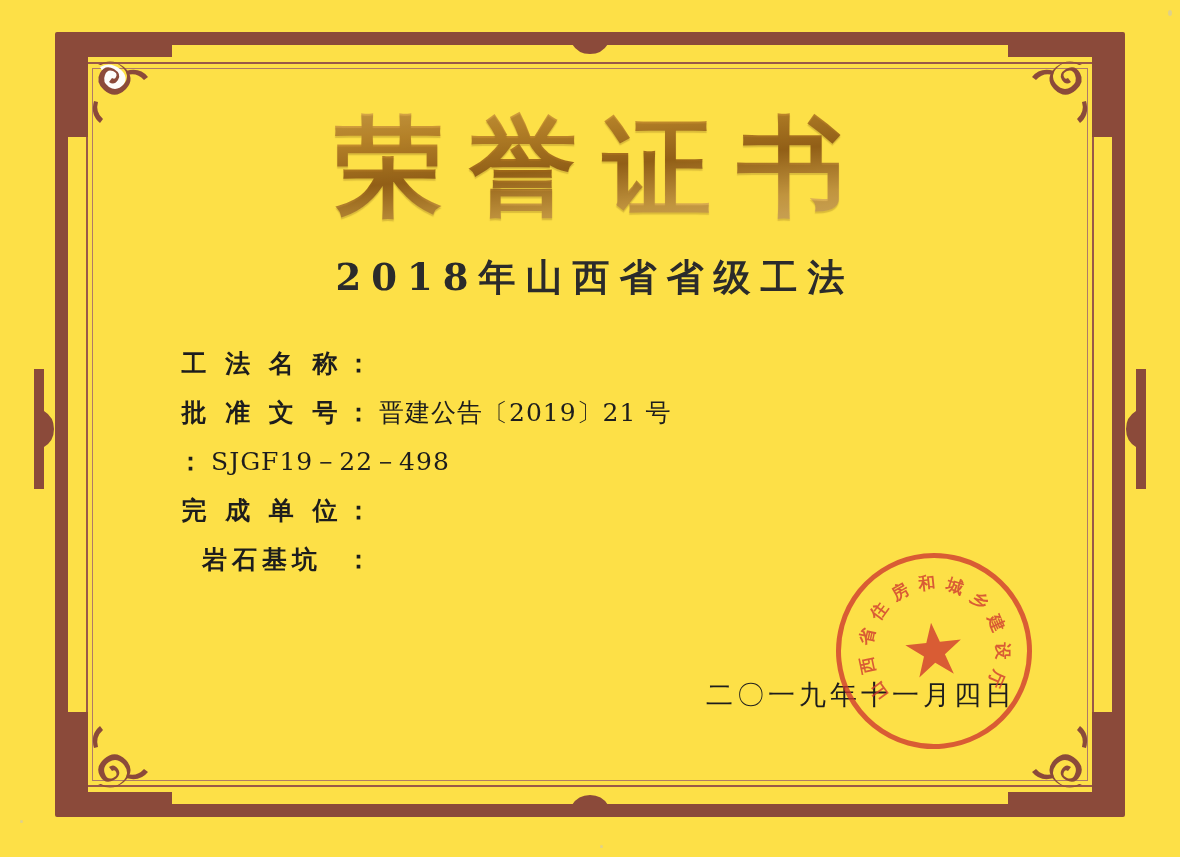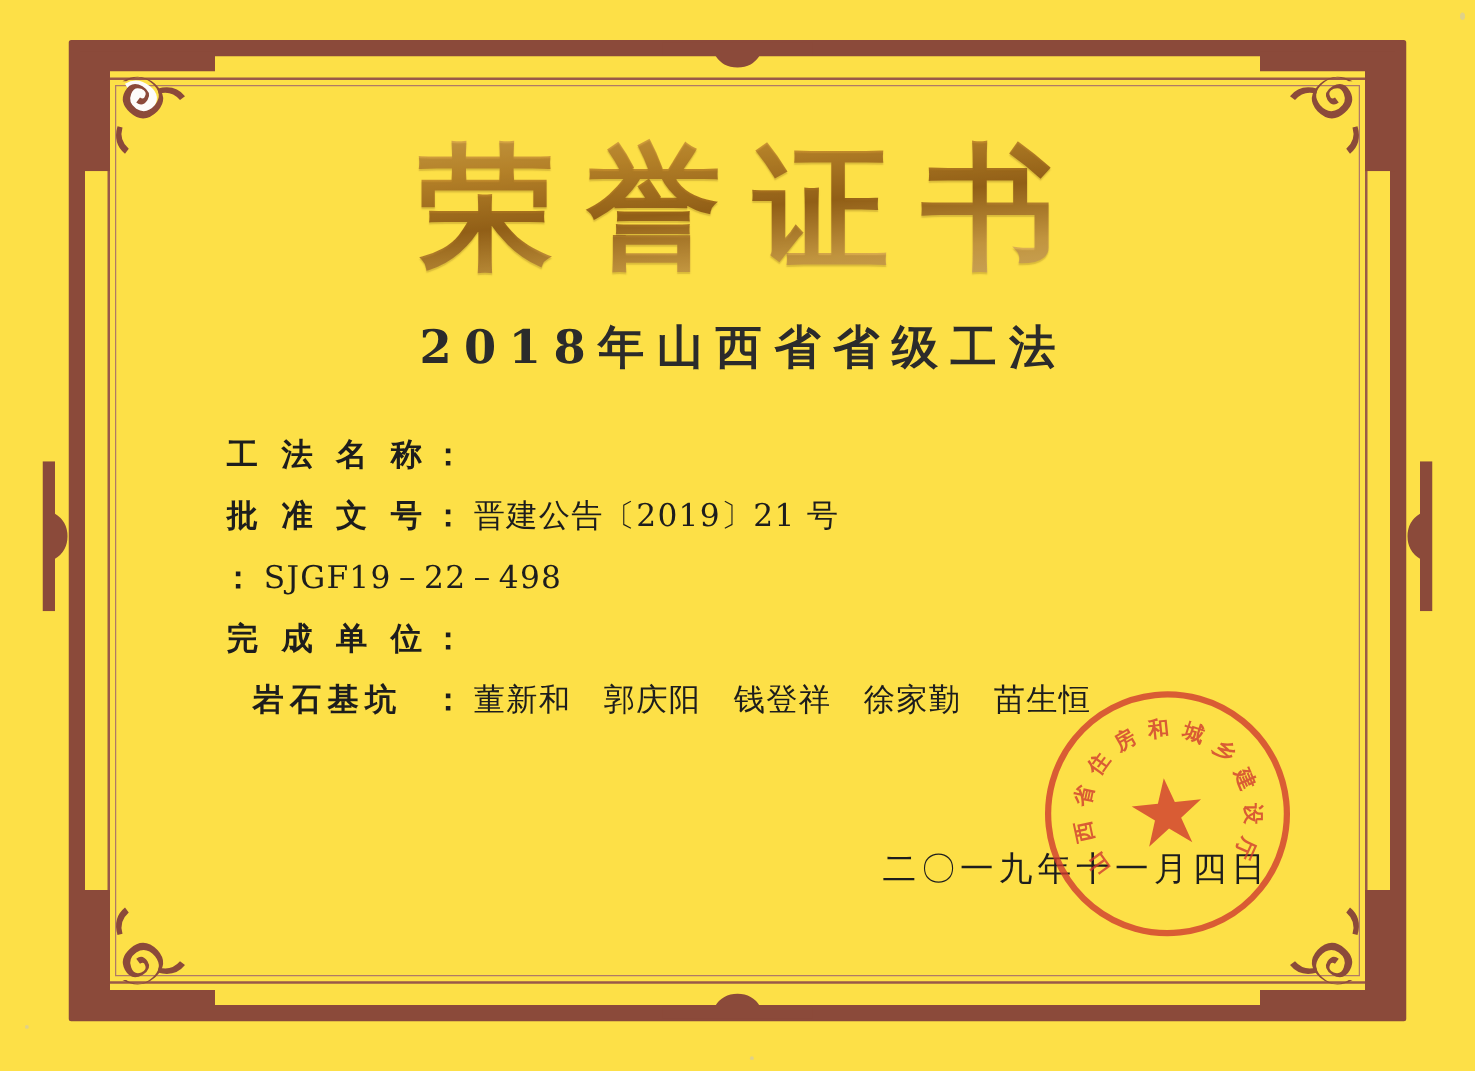--- a/index.html
+++ b/index.html
@@ -296,21 +296,20 @@
       </div>
 
       <div class="field-row">
         <span class="field-label">完 成 单 位</span>
         <span class="field-colon">：</span>
       </div>
 
       <div class="field-row">
         <span class="field-label">岩石基坑</span>
         <span class="field-colon">：</span>
-        <span class="field-value people">董新和　郭庆阳　钱登祥　徐家勤　苗生恒</span>
       </div>
 
     </div>
 
     <div class="date-line">二〇一九年十一月四日</div>
   </div>
 
   <div class="seal">
     <div class="seal-inner"></div>
     <div class="seal-text" id="seal-ring-text">

